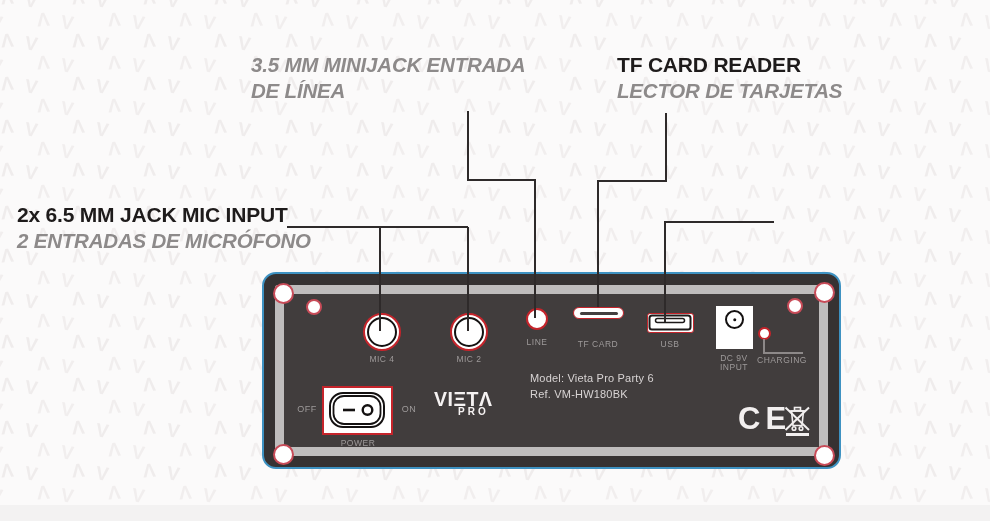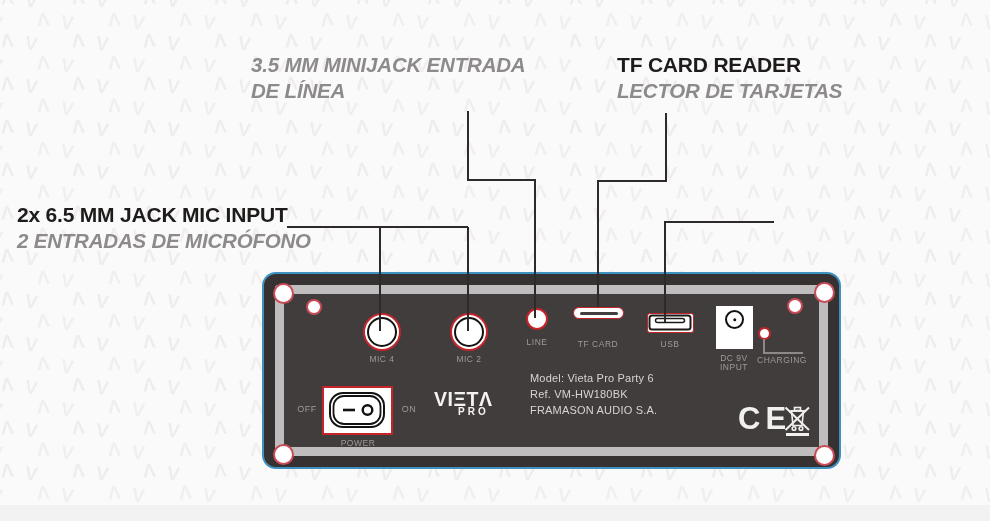--- a/index.html
+++ b/index.html
@@ -841,21 +841,20 @@
   <div class="plabel" style="left:94px;top:164px;">POWER</div>
 
   <div id="brand">
     <div class="nm">VIΞTΛ</div>
     <div class="sub">PRO</div>
   </div>
 
   <div id="info">
     <div>Model: Vieta Pro Party 6</div>
     <div>Ref. VM-HW180BK</div>
-    <div>FRAMASON AUDIO S.A.</div>
   </div>
 
   <div id="ce">CE</div>
   <svg id="weee" width="28" height="42" viewBox="0 0 28 42">
     <g stroke="#f2efef" stroke-width="1.6" fill="none">
       <rect x="11.5" y="9.5" width="6" height="3"></rect>
       <line x1="6" y1="13" x2="23" y2="13"></line>
       <polygon points="8.5,13 20.5,13 19,27.5 10,27.5"></polygon>
       <circle cx="11" cy="30.5" r="1.8"></circle>
       <circle cx="18" cy="30.5" r="1.8"></circle>

